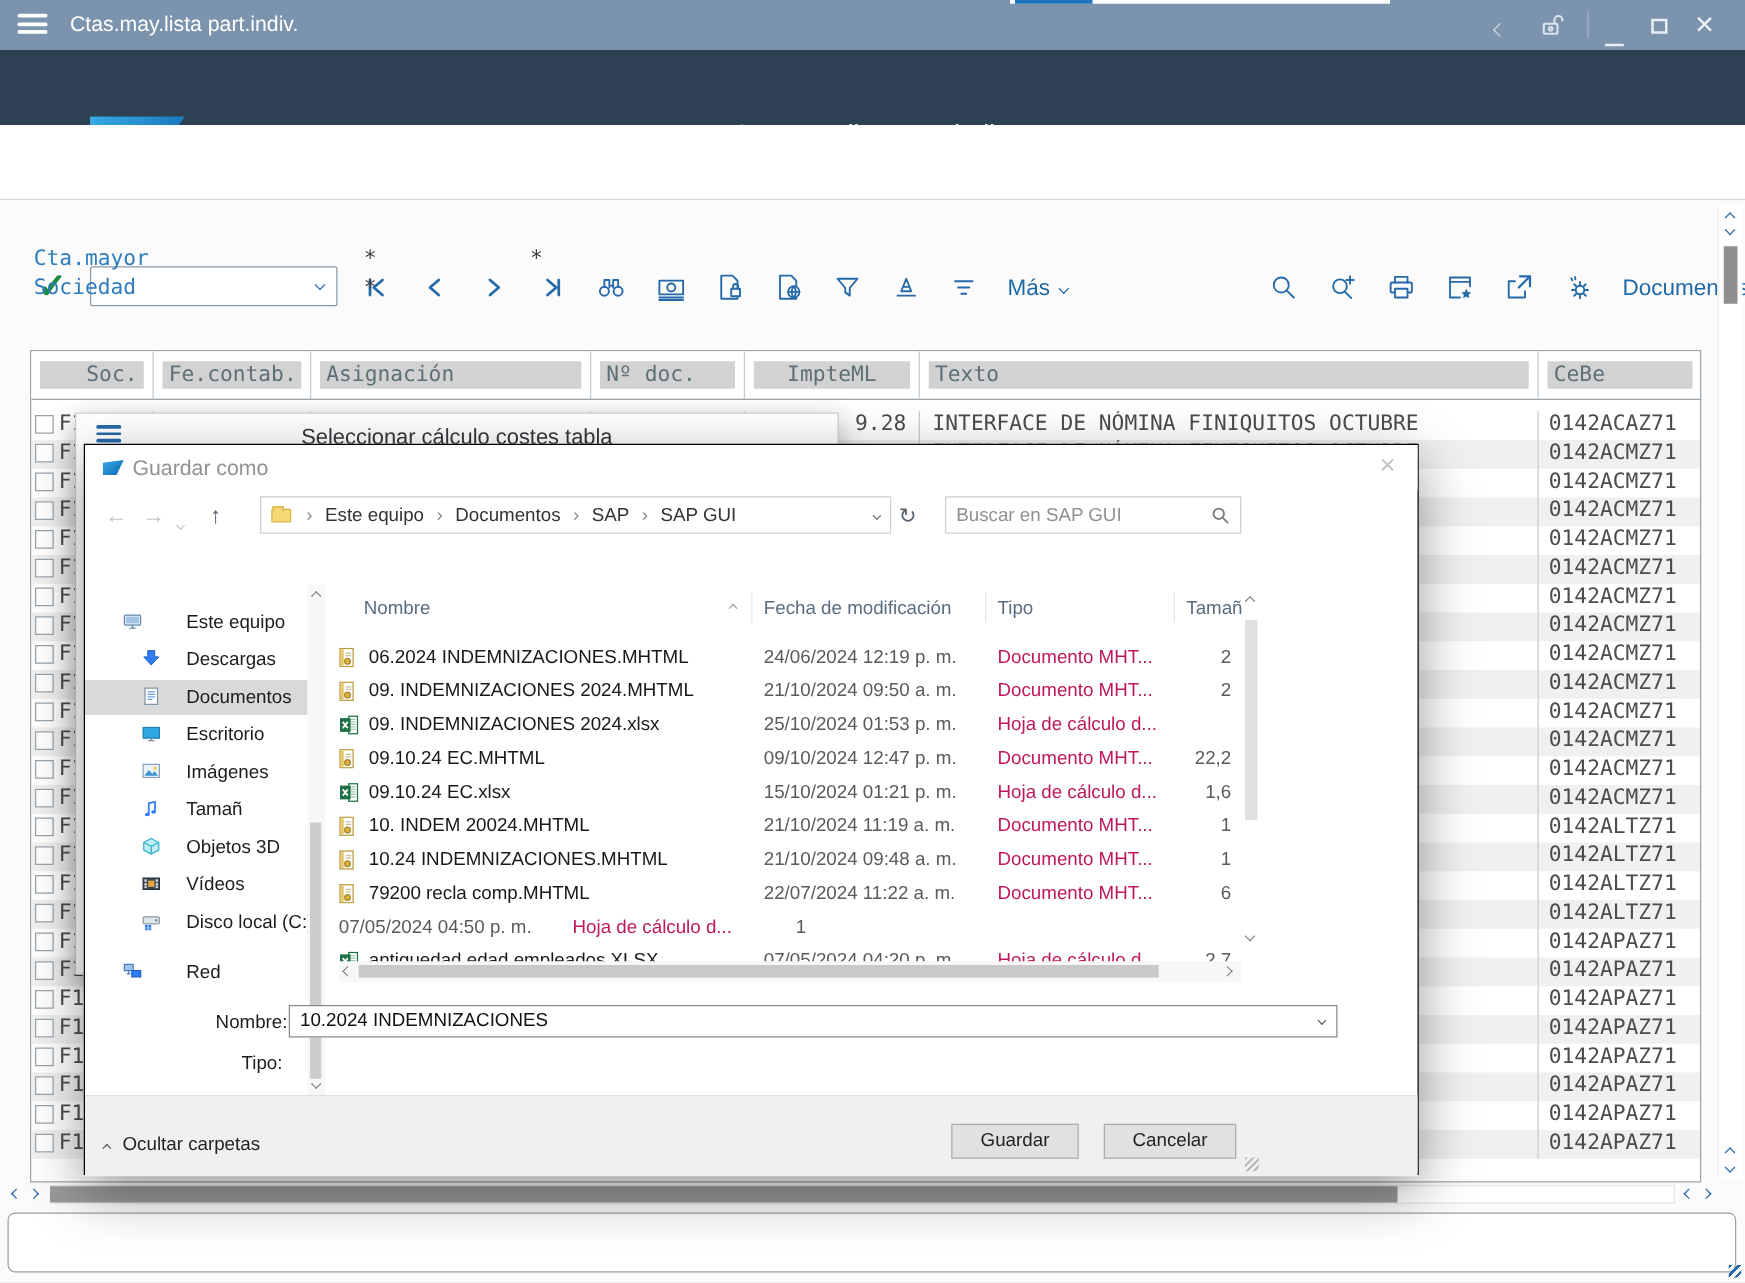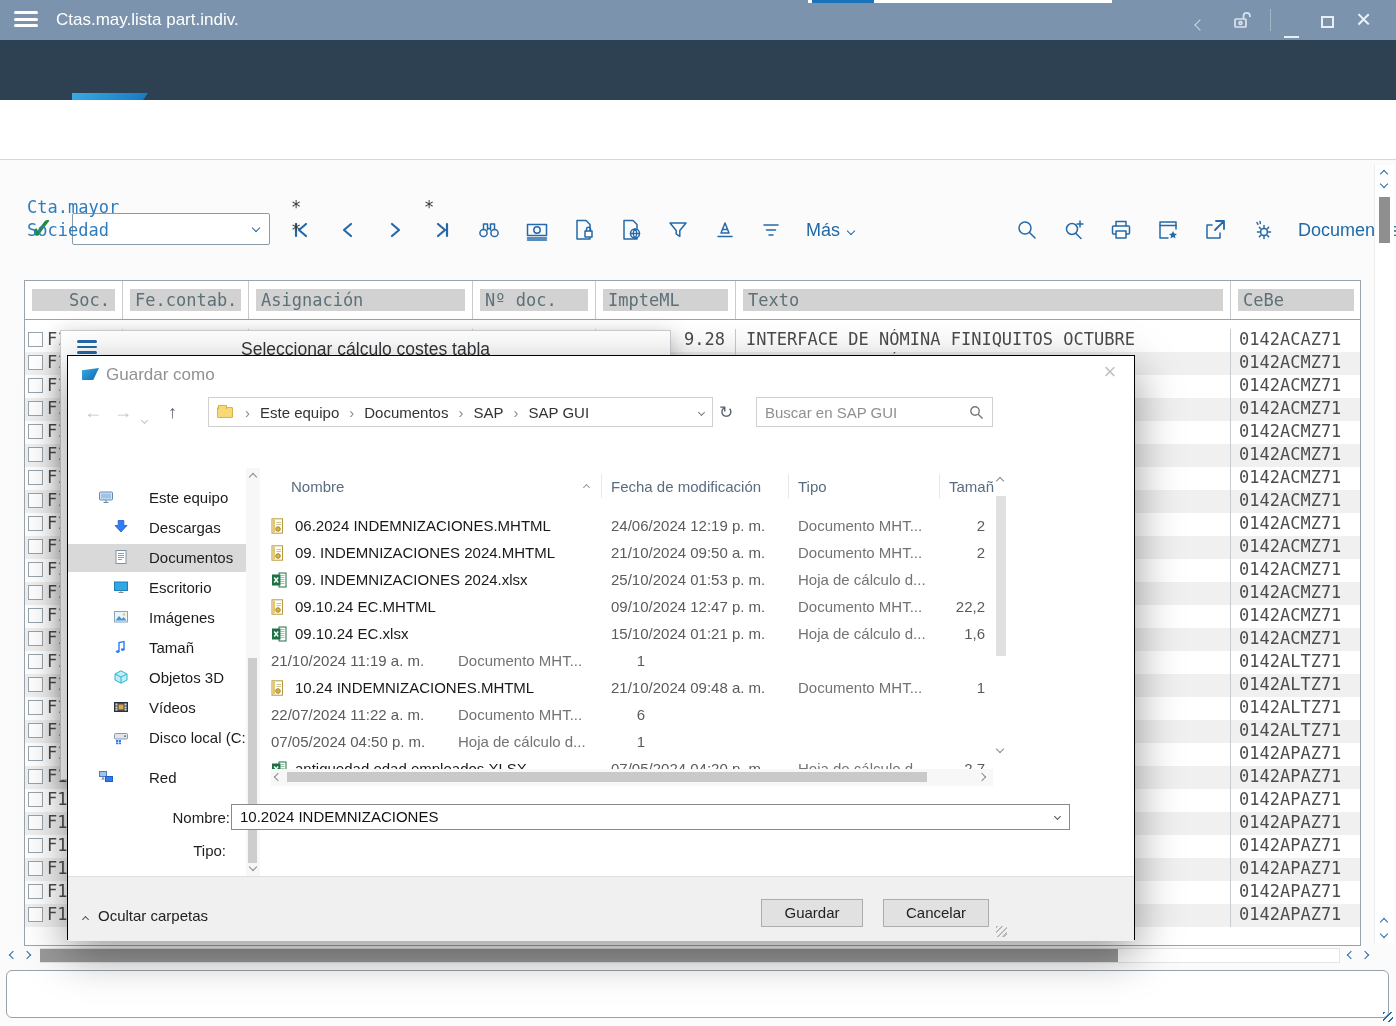--- a/index.html
+++ b/index.html
@@ -45,21 +45,21 @@
   .mono{font-family:"DejaVu Sans Mono","Liberation Mono",monospace}
   .flt{position:absolute;font-size:17px;color:#2f7cbd}
   .ast{position:absolute;font-size:17px;color:#3a3a3a}
 
   
   .tbl{position:absolute;left:24px;top:280px;width:1337px;height:666px;border:1px solid #9aa4ac;background:#fff;overflow:hidden}
   .thead{display:flex;height:39px;border-bottom:1px solid #9aa4ac;background:#fff}
   .th,.td{flex:none;border-right:1px solid #c6ccd0;overflow:hidden;white-space:nowrap}
   .c0{width:98px}.c1{width:126px}.c2{width:224px}.c3{width:123px}.c4{width:140px}.c5{width:495px}.c6{width:130px;border-right:none}
   .chip{display:block;margin:8px 7px;background:#d2d2d2;color:#5d7078;font-family:"DejaVu Sans Mono",monospace;font-size:17px;padding:1px 5px;white-space:nowrap;overflow:hidden}
-  .th.c0 .chip{text-align:right}.th.c4 .chip{text-align:left}
+  .th.c0 .chip{text-align:right}.th.c4 .chip{text-align:center}
   .tbody{padding-top:9px}
   .trow{display:flex;height:23px;font-family:"DejaVu Sans Mono",monospace;font-size:17px;color:#4c4c4c}
   .trow.even{background:#f0f0f0}
   .cb{width:15px;height:15px;border:1px solid #98a4ad;background:#fff;display:inline-block;margin:3px 4px 0 3px;vertical-align:top}
   .td.c4{text-align:right;padding-right:10px}
   .td.c5{padding-left:10px}
   .td.c6{padding-left:8px}
 
   
   .vs{position:absolute;right:2px;top:165px;width:20px;height:778px;background:#fff;border-left:1px solid #ececec}
@@ -117,21 +117,21 @@
   .ss-thumb{position:absolute;left:2px;top:190px;width:9px;height:205px;background:#cdcdcd}
   .flh{position:absolute;font-size:15px;color:#5a6d80;white-space:nowrap}
   .flsep{position:absolute;width:1px;height:24px;background:#e8e8e8;top:118px}
   .flcaret{position:absolute;left:516px;top:120px;color:#9a9a9a}
   .flist{position:absolute;left:203px;top:156px;width:722px;height:262px;overflow:hidden}
   .frow{display:flex;align-items:center;height:27px;font-size:15px;white-space:nowrap}
   .fname-cell{flex:none;width:340px;display:flex;align-items:center;overflow:hidden}
   .ficon{flex:none;width:17px;height:16px;margin-right:7px}
   .fname{color:#191919;overflow:hidden}
   .fdate{flex:none;width:187px;color:#5b5b5b}
-  .ftype{flex:none;width:141px;color:#737373;overflow:hidden}
+  .ftype{flex:none;width:141px;color:#be185d;overflow:hidden}
   .fsize{flex:none;width:46px;color:#5b5b5b;text-align:right}
   .sd-vscroll{position:absolute;left:925px;top:118px;width:16px;height:282px}
   .sd-vscroll .cv{position:absolute;left:4px;color:#8a8a8a}
   .lv-thumb{position:absolute;left:3px;top:22px;width:10px;height:160px;background:#e0e0e0}
   .sd-hscroll{position:absolute;left:203px;top:413px;width:722px;height:17px;background:#f7f7f7}
   .sd-hscroll .cv{position:absolute;top:5px;color:#8a8a8a}
   .lh-thumb{position:absolute;left:16px;top:3px;width:640px;height:10px;background:#c9c9c9}
   .fldlabel{position:absolute;width:98px;text-align:right;font-size:15px;color:#1e1e1e}
   .fld{position:absolute;left:163px;width:839px;height:26px;border:1px solid #8a8a8a;background:#fff;font-size:15px;color:#111;padding:3px 24px 0 8px;white-space:nowrap;overflow:hidden}
   .fld .cv{position:absolute;right:9px;top:9px;color:#555}
@@ -813,20 +813,31 @@
                 <path d="M3.2 5.5l4 5M7.2 5.5l-4 5" stroke="#fff" stroke-width="1.4" fill="none"></path>
               </svg>
             </span>
             <span class="fname">09.10.24 EC.xlsx</span>
           </span>
           <span class="fdate">15/10/2024 01:21 p. m.</span>
           <span class="ftype">Hoja de cálculo d...</span>
           <span class="fsize">1,6</span>
         </div>
         <div class="frow">
+          <span class="fname-cell">
+            <span class="ficon">
+              <svg width="15" height="16" viewBox="0 0 15 16">
+                <rect x="1" y=".8" width="10.5" height="14.4" fill="#fff" stroke="#b99a3a"></rect>
+                <rect x="1.8" y="1.6" width="2.2" height="12.8" fill="#e7c766"></rect>
+                <path d="M5.5 4.5h4.5M5.5 6.5h4.5" stroke="#cabf9a" fill="none"></path>
+                <circle cx="7" cy="11" r="2.3" fill="#d9b23f" stroke="#a8872c"></circle>
+              </svg>
+            </span>
+            <span class="fname">10. INDEM 20024.MHTML</span>
+          </span>
           <span class="fdate">21/10/2024 11:19 a. m.</span>
           <span class="ftype">Documento MHT...</span>
           <span class="fsize">1</span>
         </div>
         <div class="frow">
           <span class="fname-cell">
             <span class="ficon">
               <svg width="15" height="16" viewBox="0 0 15 16">
                 <rect x="1" y=".8" width="10.5" height="14.4" fill="#fff" stroke="#b99a3a"></rect>
                 <rect x="1.8" y="1.6" width="2.2" height="12.8" fill="#e7c766"></rect>
@@ -834,20 +845,31 @@
                 <circle cx="7" cy="11" r="2.3" fill="#d9b23f" stroke="#a8872c"></circle>
               </svg>
             </span>
             <span class="fname">10.24 INDEMNIZACIONES.MHTML</span>
           </span>
           <span class="fdate">21/10/2024 09:48 a. m.</span>
           <span class="ftype">Documento MHT...</span>
           <span class="fsize">1</span>
         </div>
         <div class="frow">
+          <span class="fname-cell">
+            <span class="ficon">
+              <svg width="15" height="16" viewBox="0 0 15 16">
+                <rect x="1" y=".8" width="10.5" height="14.4" fill="#fff" stroke="#b99a3a"></rect>
+                <rect x="1.8" y="1.6" width="2.2" height="12.8" fill="#e7c766"></rect>
+                <path d="M5.5 4.5h4.5M5.5 6.5h4.5" stroke="#cabf9a" fill="none"></path>
+                <circle cx="7" cy="11" r="2.3" fill="#d9b23f" stroke="#a8872c"></circle>
+              </svg>
+            </span>
+            <span class="fname">79200 recla comp.MHTML</span>
+          </span>
           <span class="fdate">22/07/2024 11:22 a. m.</span>
           <span class="ftype">Documento MHT...</span>
           <span class="fsize">6</span>
         </div>
         <div class="frow">
           <span class="fdate">07/05/2024 04:50 p. m.</span>
           <span class="ftype">Hoja de cálculo d...</span>
           <span class="fsize">1</span>
         </div>
         <div class="frow">

